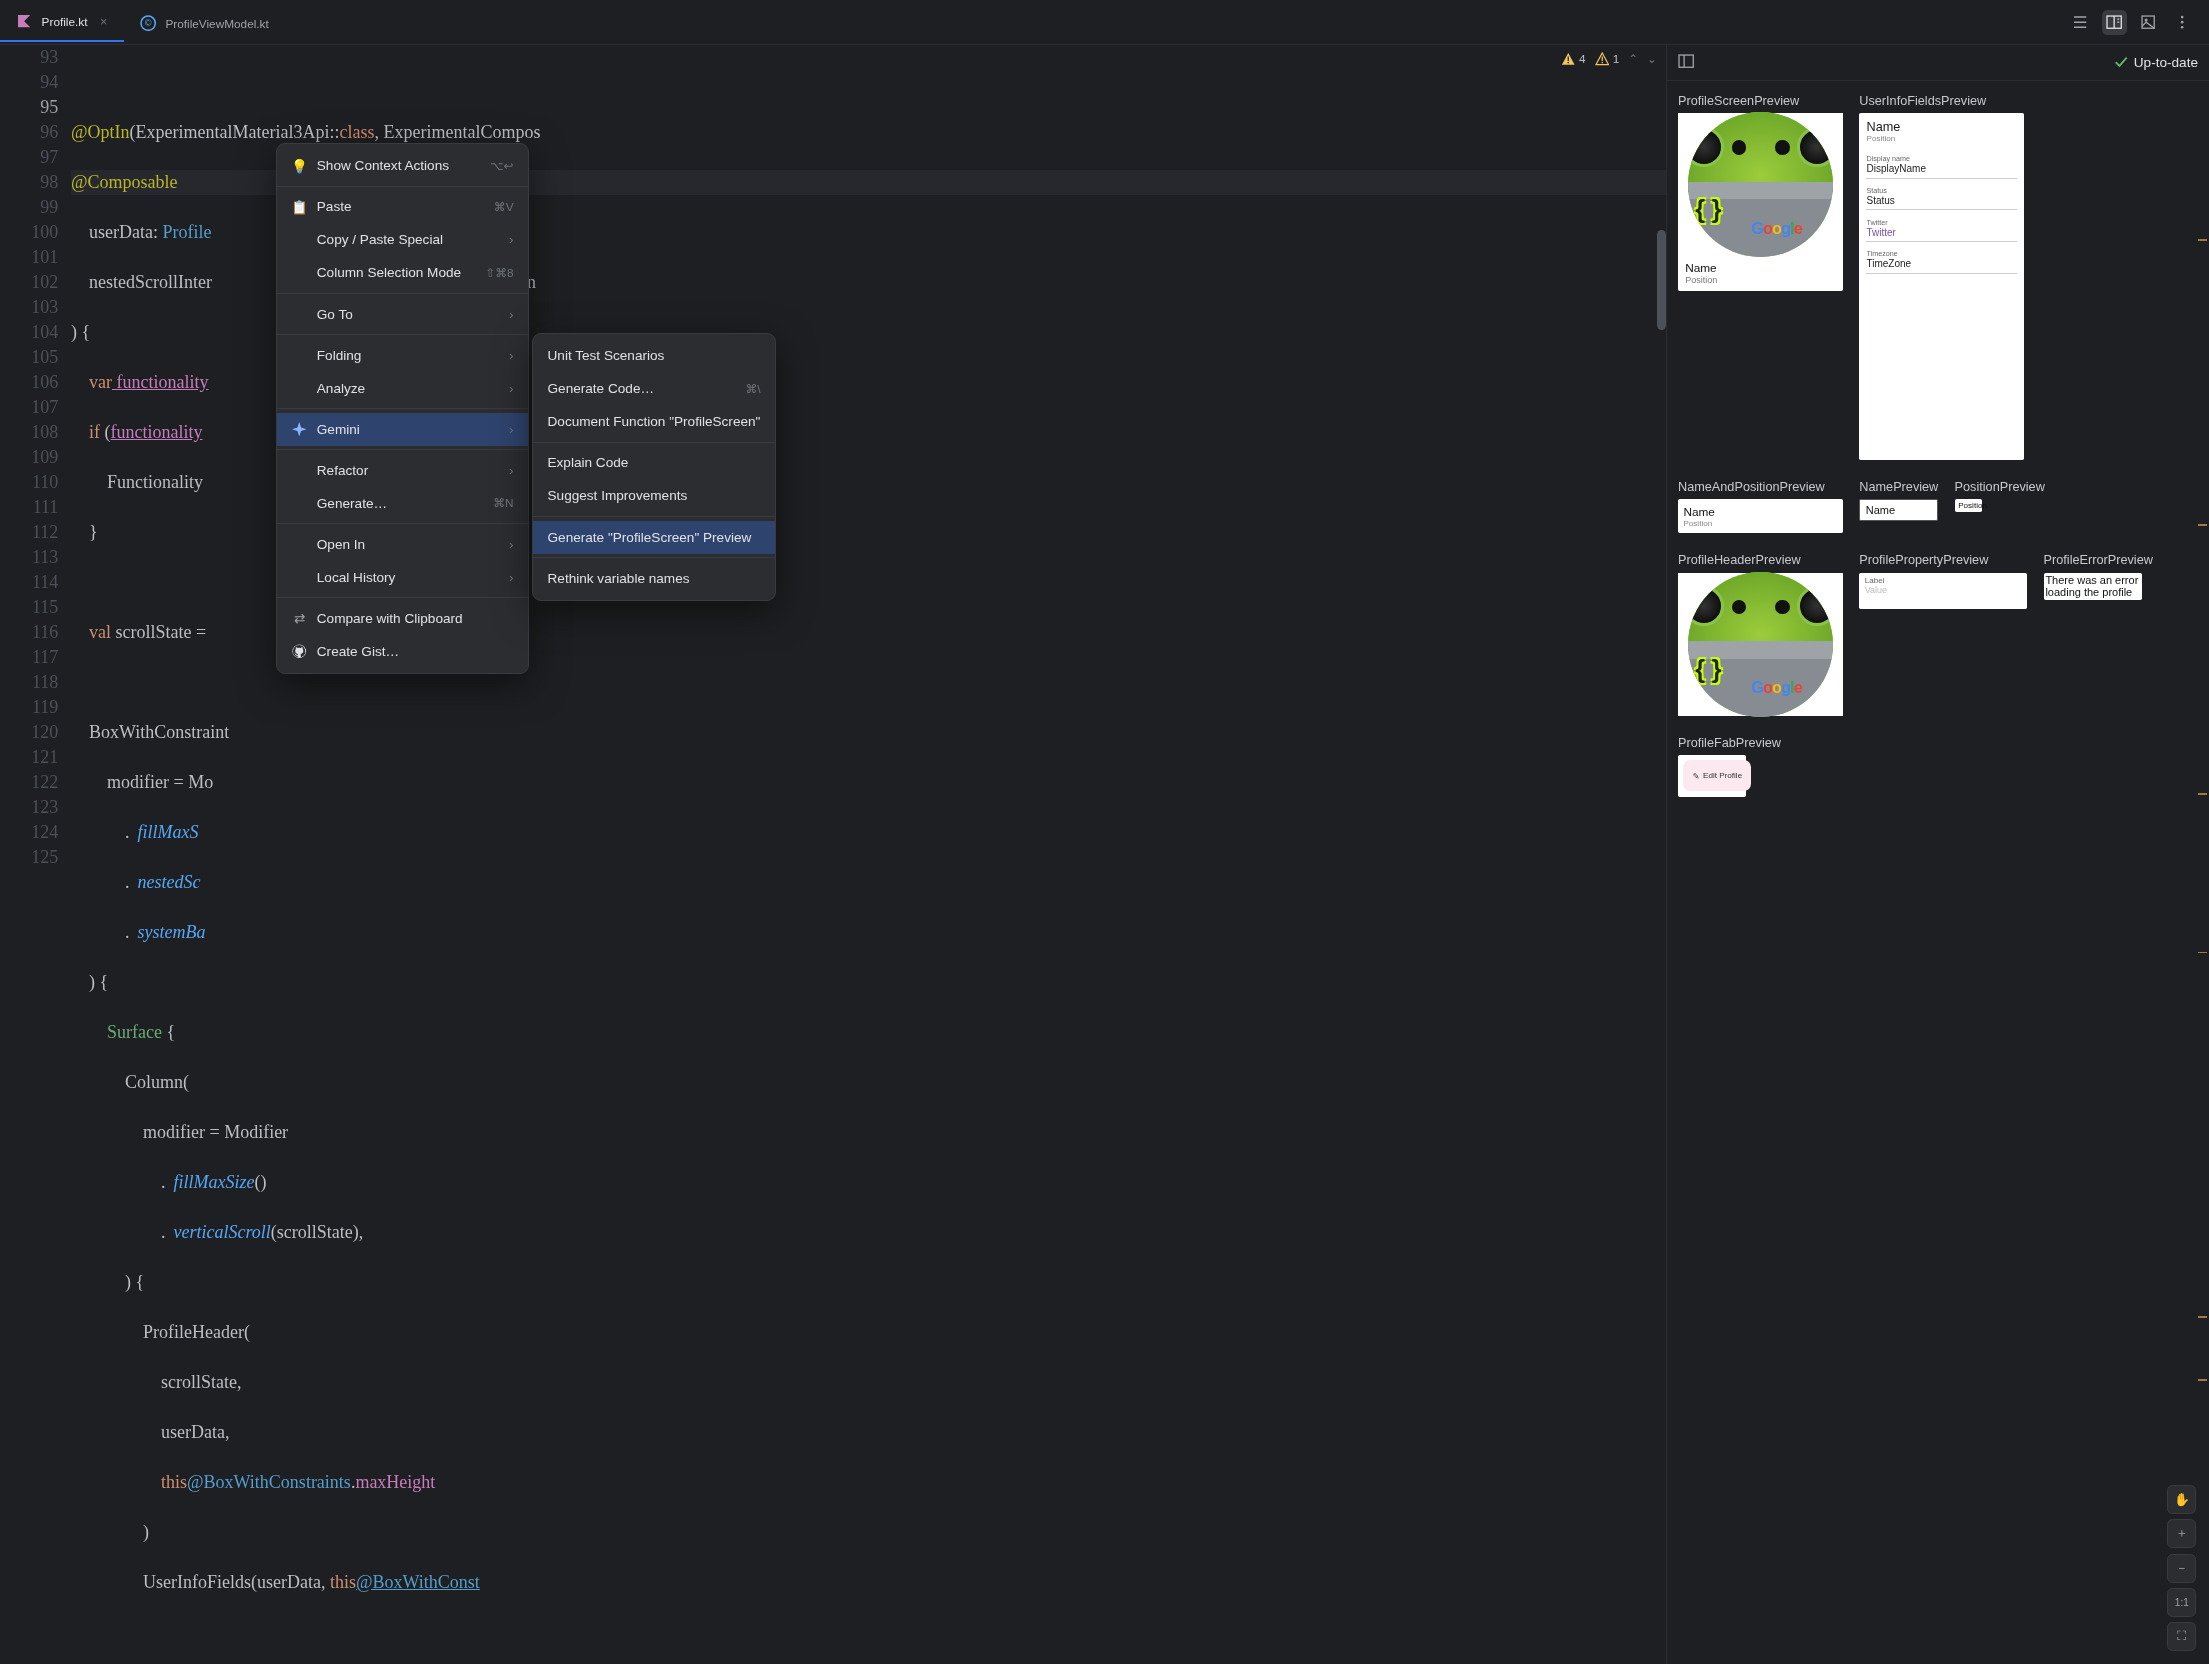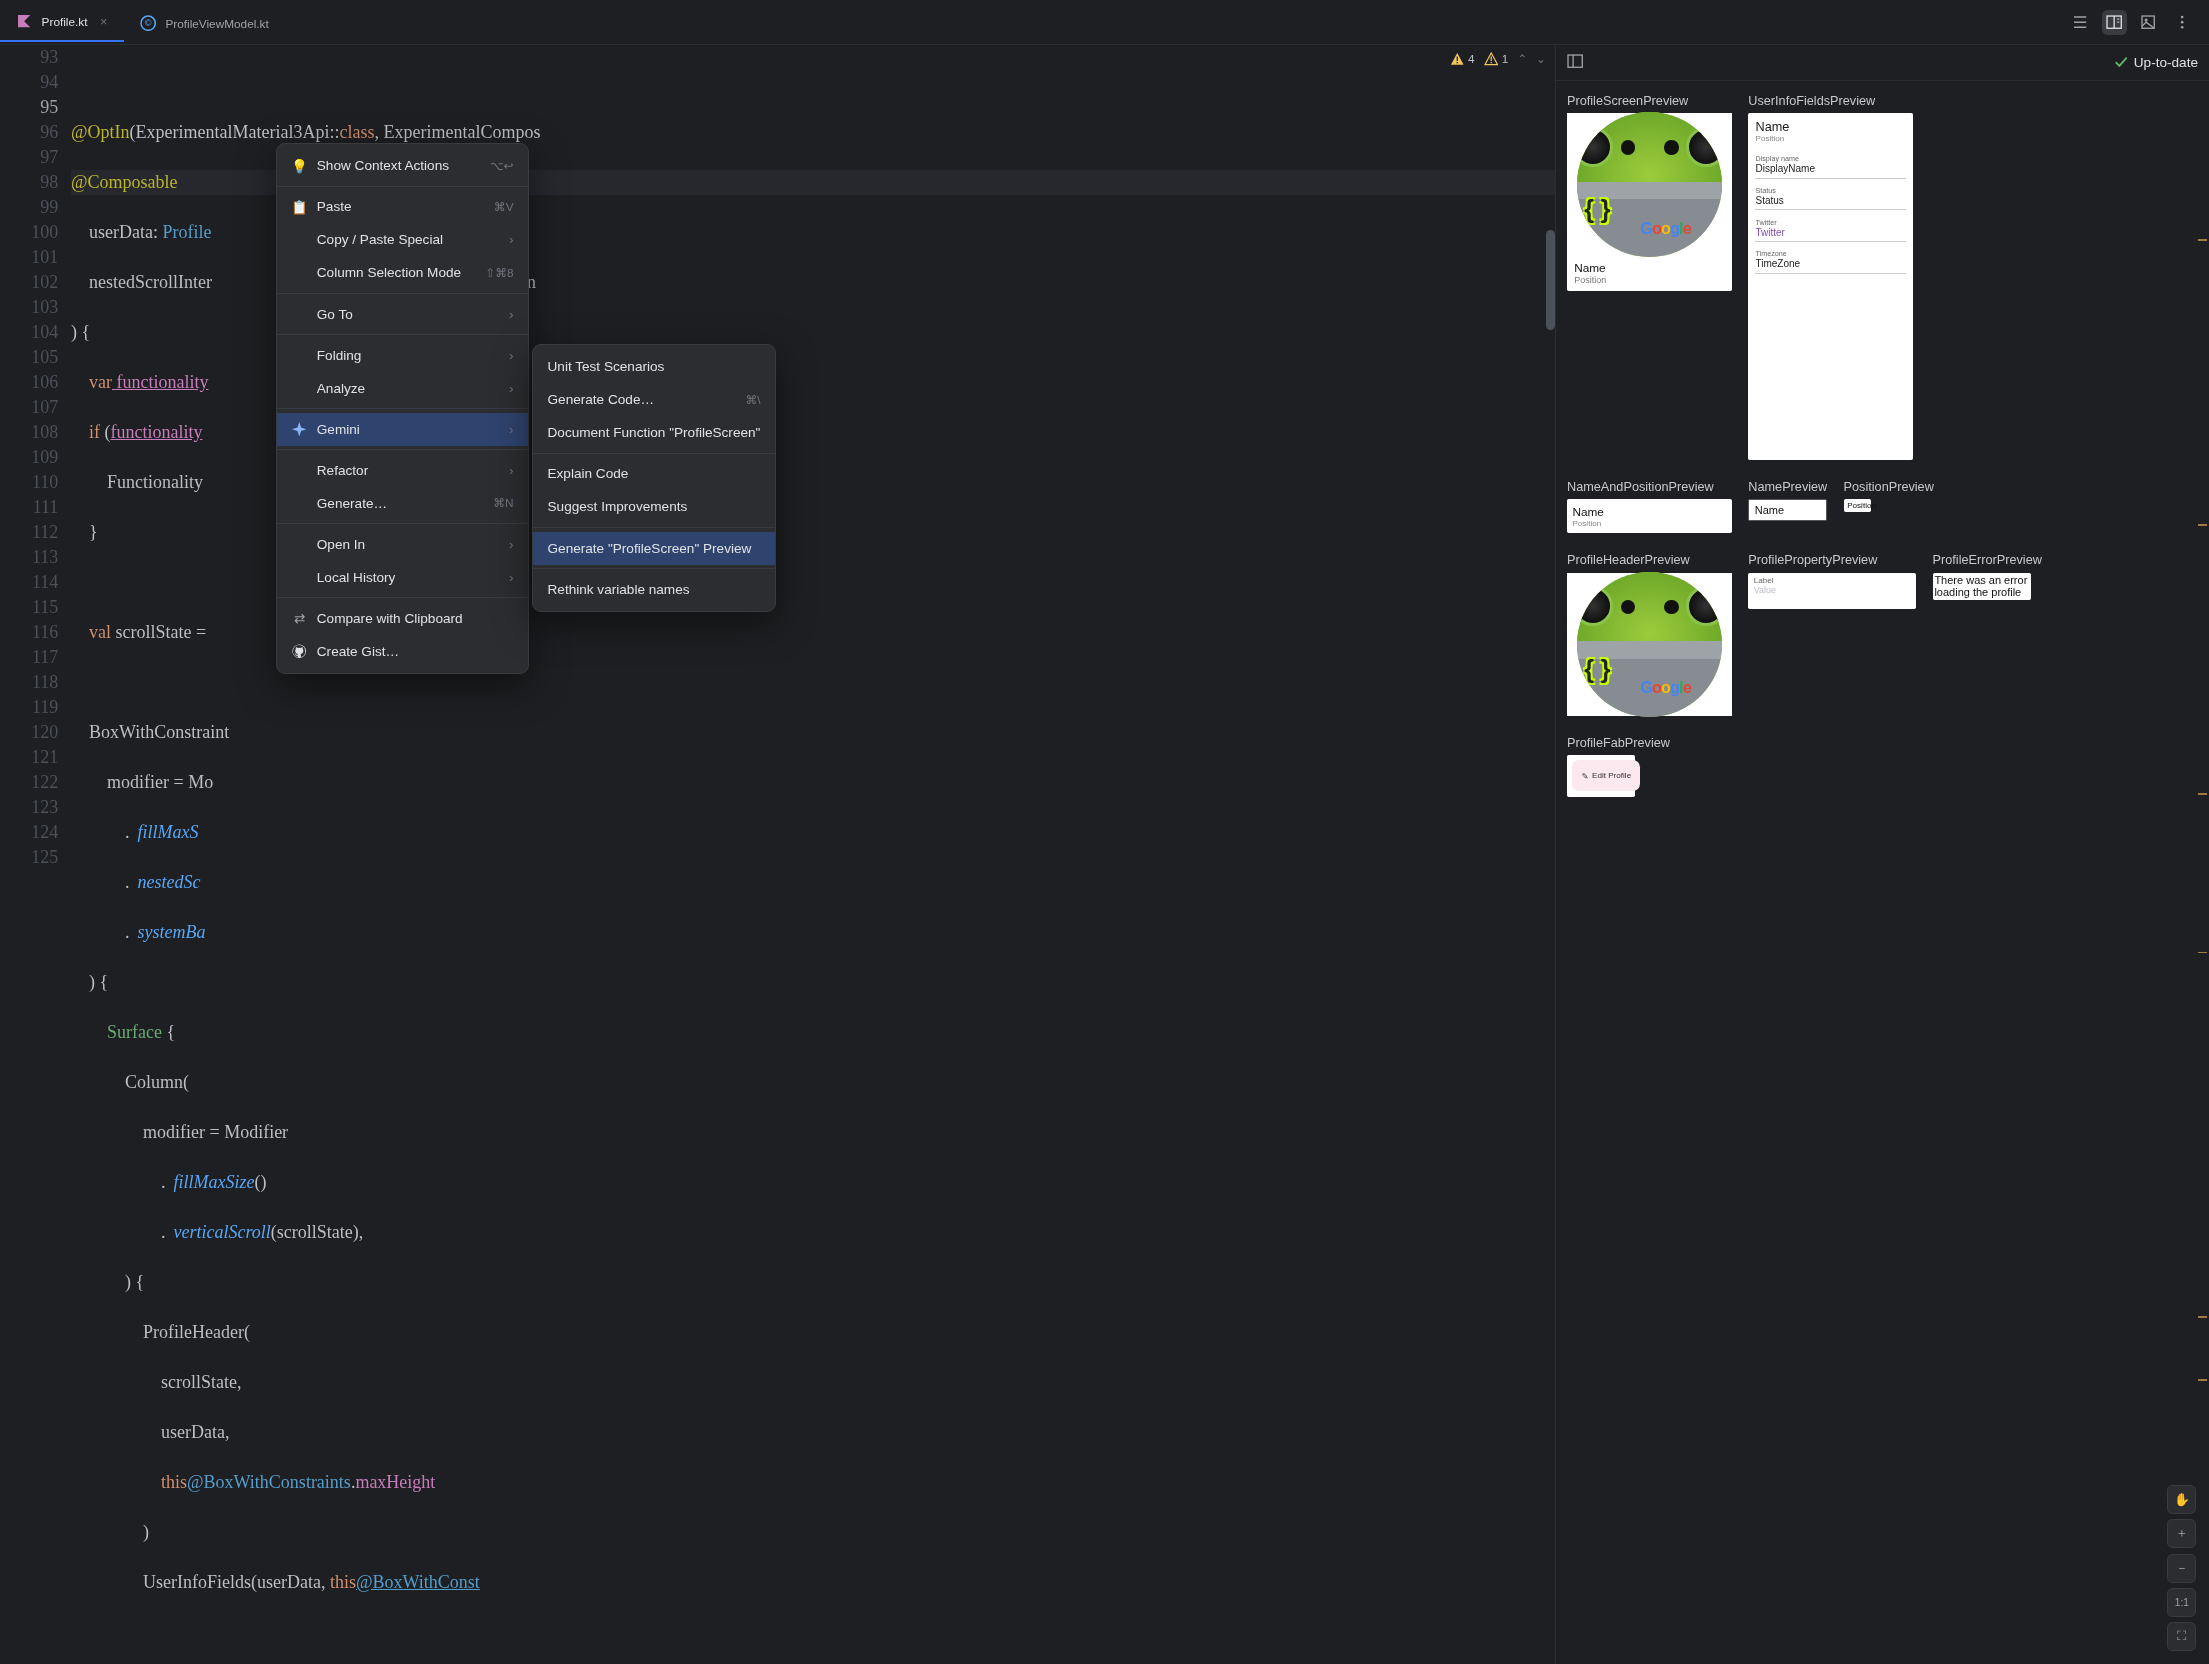--- a/index.html
+++ b/index.html
@@ -68,27 +68,27 @@
       display: flex; align-items: center; height: 33px;
       padding: 0 14.5px; cursor: pointer; gap: 9px; font-size: 13.6px;
     }
     .mi:hover, .mi.highlighted { background: #2e436e; }
     .mi-icon { width: 16.3px; display: flex; justify-content: center; color: #a0a2a8; }
     .mi-label { flex: 1; color: #dfe1e5; }
     .mi-sc { color: #6f737a; font-size: 11.8px; }
     .mi-arrow { color: #6f737a; }
     .ctx-sep { height: 0.9px; background: #393b40; margin: 3.6px 0; }
     .submenu {
-      position: absolute; top: 299px; left: 532px; width: 244px;
+      position: absolute; top: 288px; left: 532px; width: 244px;
       background: #2b2d30; border: 0.9px solid #393b40; border-radius: 9px;
       box-shadow: 0 11px 36px rgba(0,0,0,0.5); z-index: 101; padding: 5.4px 0;
     }
 
     .preview-pane {
-      width: 654px; background: #1e1f22; border-left: 0.9px solid #2b2d30;
+      width: 543px; background: #1e1f22; border-left: 0.9px solid #2b2d30;
       display: flex; flex-direction: column; overflow: hidden; position: relative;
     }
     .preview-header {
       height: 36px; display: flex; align-items: center; justify-content: space-between;
       padding: 0 11px; border-bottom: 0.9px solid #2b2d30;
     }
     .utd { display: flex; align-items: center; gap: 5.4px; color: #dfe1e5; font-size: 13.6px; }
     .pv-body { flex: 1; padding: 12.7px 11px; overflow: auto; }
     .pv-row { display: flex; gap: 16.3px; margin-bottom: 20px; flex-wrap: wrap; }
     .pv-item { display: flex; flex-direction: column; gap: 5.4px; }

